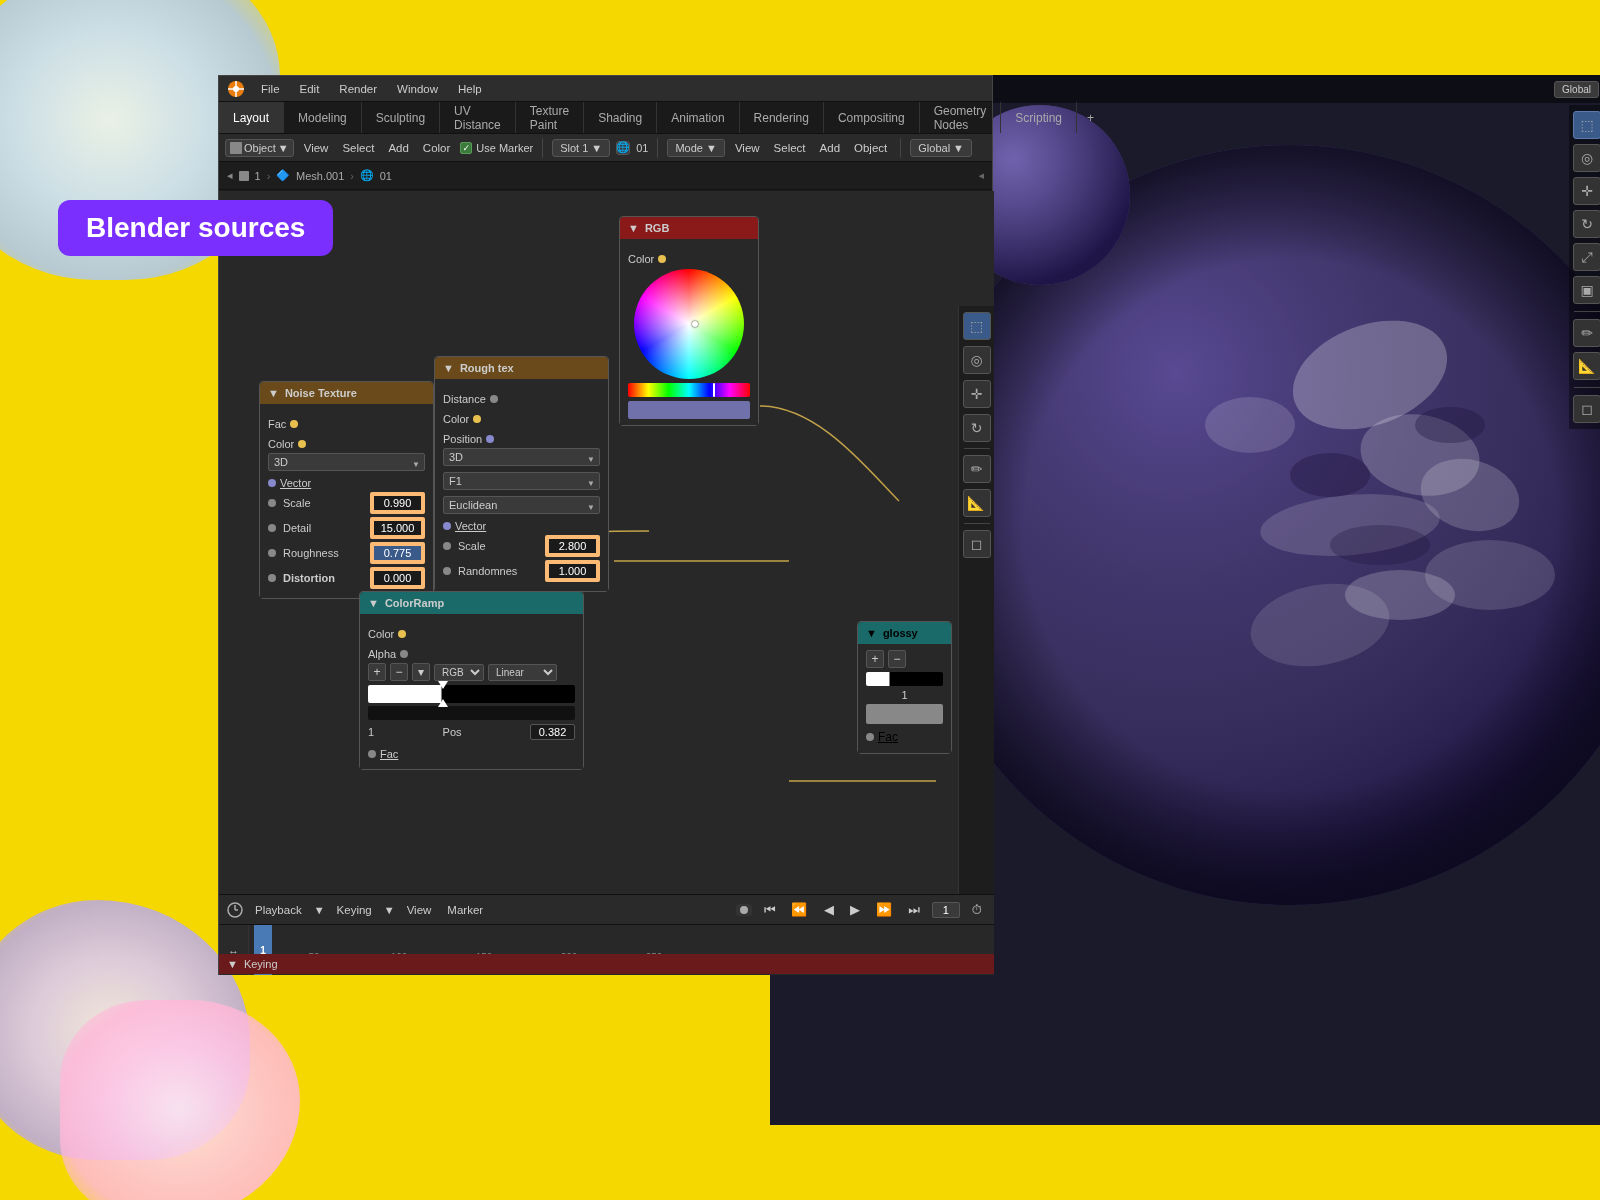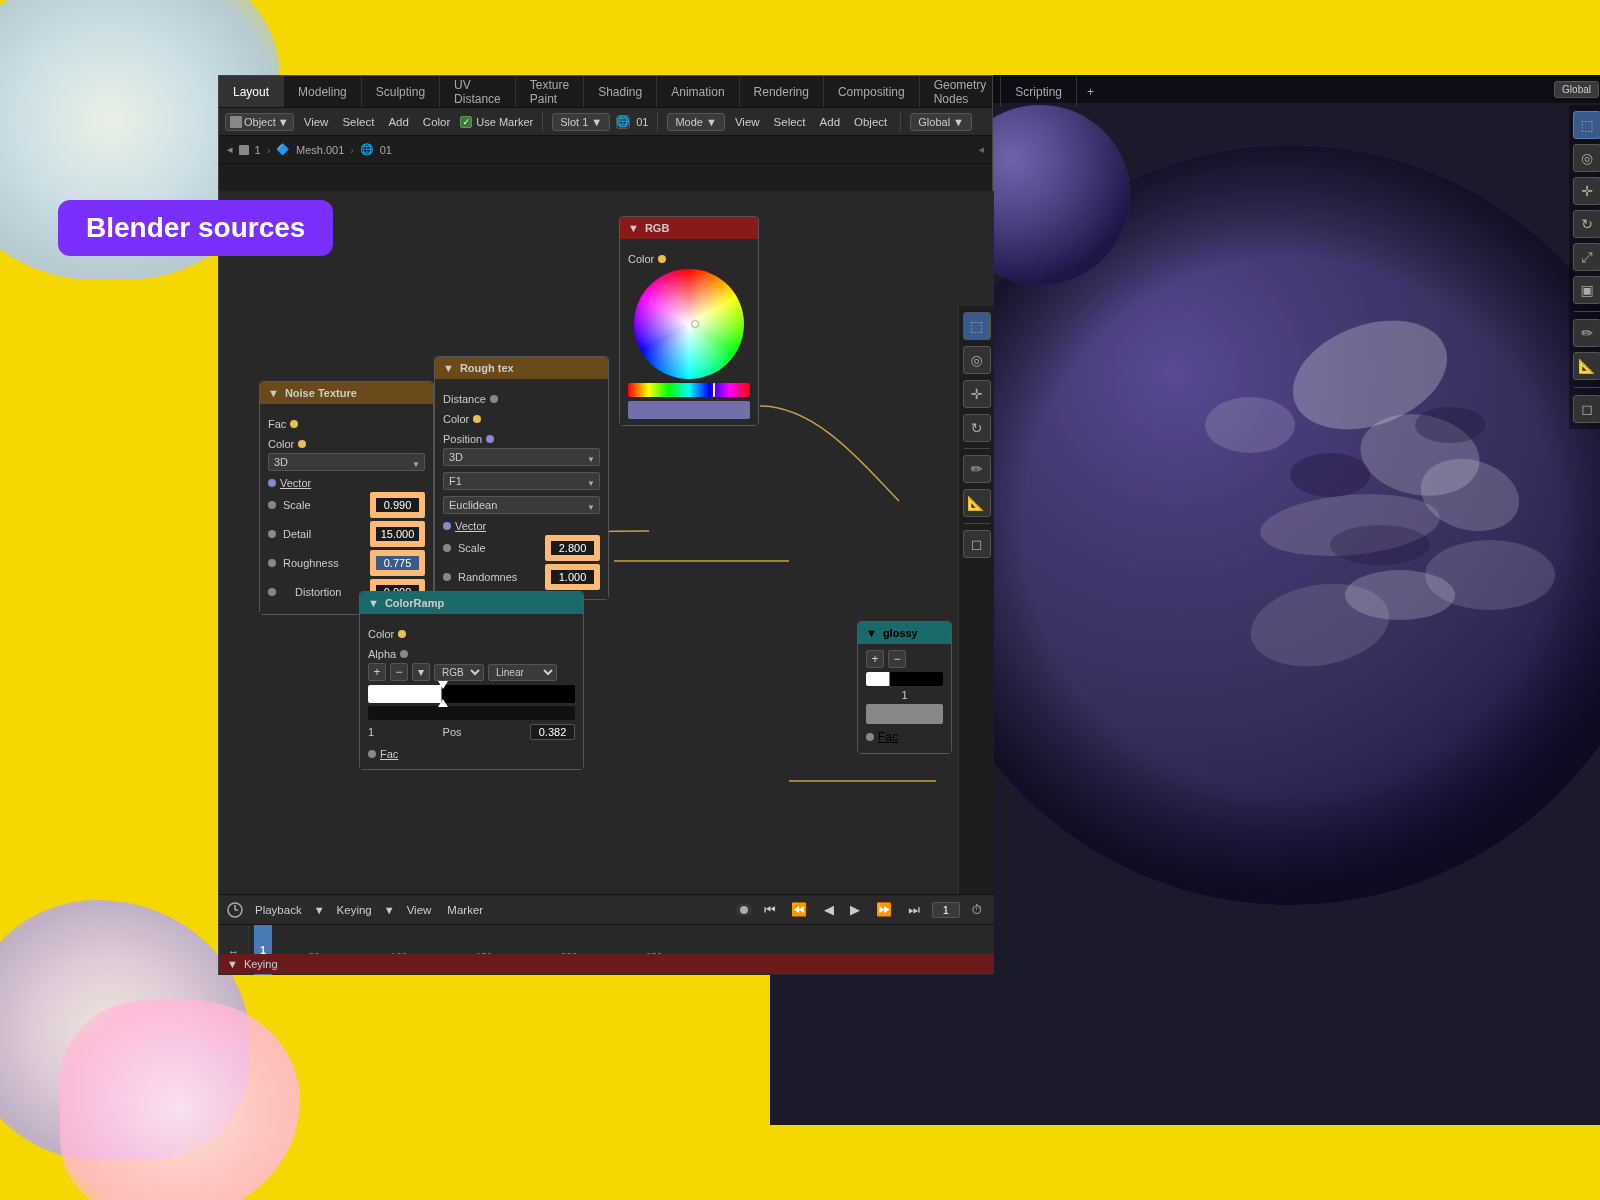--- a/index.html
+++ b/index.html
@@ -153,21 +153,21 @@
     }
     .node-row {
       display: flex;
       align-items: center;
       justify-content: space-between;
       margin-bottom: 3px;
       font-size: 11px;
     }
     .node-row-value {
       background: #1a1a1a;
-      border: 6px solid #fdba74;
+      border: 4px solid #fdba74;
       border-radius: 2px;
       padding: 1px 4px;
       color: #fff;
       font-size: 11px;
       min-width: 55px;
       text-align: center;
     }
     .node-row-highlighted {
       background: #3a5a8a;
     }
@@ -650,20 +650,35 @@
     <div style="width:26px;height:1px;background:#444;margin:2px 0;"></div>
     <div class="rt-btn">✏</div>
     <div class="rt-btn">📐</div>
     <div style="width:26px;height:1px;background:#444;margin:2px 0;"></div>
     <div class="rt-btn">◻</div>
   </div>
 </div>
 
 <div class="blender-window">
 
+  <div class="menu-bar">
+    <div class="menu-bar-logo">
+      <svg width="18" height="18" viewBox="0 0 18 18">
+        <circle cx="9" cy="9" r="8" fill="#e87d0d"></circle>
+        <circle cx="9" cy="9" r="3" fill="#fff"></circle>
+        <line x1="9" y1="1" x2="9" y2="17" stroke="#fff" stroke-width="1.5"></line>
+        <line x1="1" y1="9" x2="17" y2="9" stroke="#fff" stroke-width="1.5"></line>
+      </svg>
+    </div>
+    <span class="menu-item">File</span>
+    <span class="menu-item">Edit</span>
+    <span class="menu-item">Render</span>
+    <span class="menu-item">Window</span>
+    <span class="menu-item">Help</span>
+  </div>
 
   <div class="tab-bar">
     <div class="tab active">Layout</div>
     <div class="tab">Modeling</div>
     <div class="tab">Sculpting</div>
     <div class="tab">UV Distance</div>
     <div class="tab">Texture Paint</div>
     <div class="tab">Shading</div>
     <div class="tab">Animation</div>
     <div class="tab">Rendering</div>
@@ -787,21 +802,21 @@
           <span class="node-row-value">15.000</span>
         </div>
         <div class="node-row">
           <div style="display:flex;align-items:center;gap:3px;">
             <span class="node-socket socket-gray"></span>
             <span>Roughness</span>
           </div>
           <span class="node-row-value node-row-highlighted">0.775</span>
         </div>
         <div class="node-row">
-          <div style="display:flex;align-items:center;gap:15px;">
+          <div style="display:flex;align-items:center;gap:3px;font-weight:bold;">
             <span class="node-socket socket-gray"></span>
             <span>Distortion</span>
           </div>
           <span class="node-row-value">0.000</span>
         </div>
       </div>
     </div>
 
     <div class="node-panel rough-tex-node">
       <div class="node-header rough-header">

